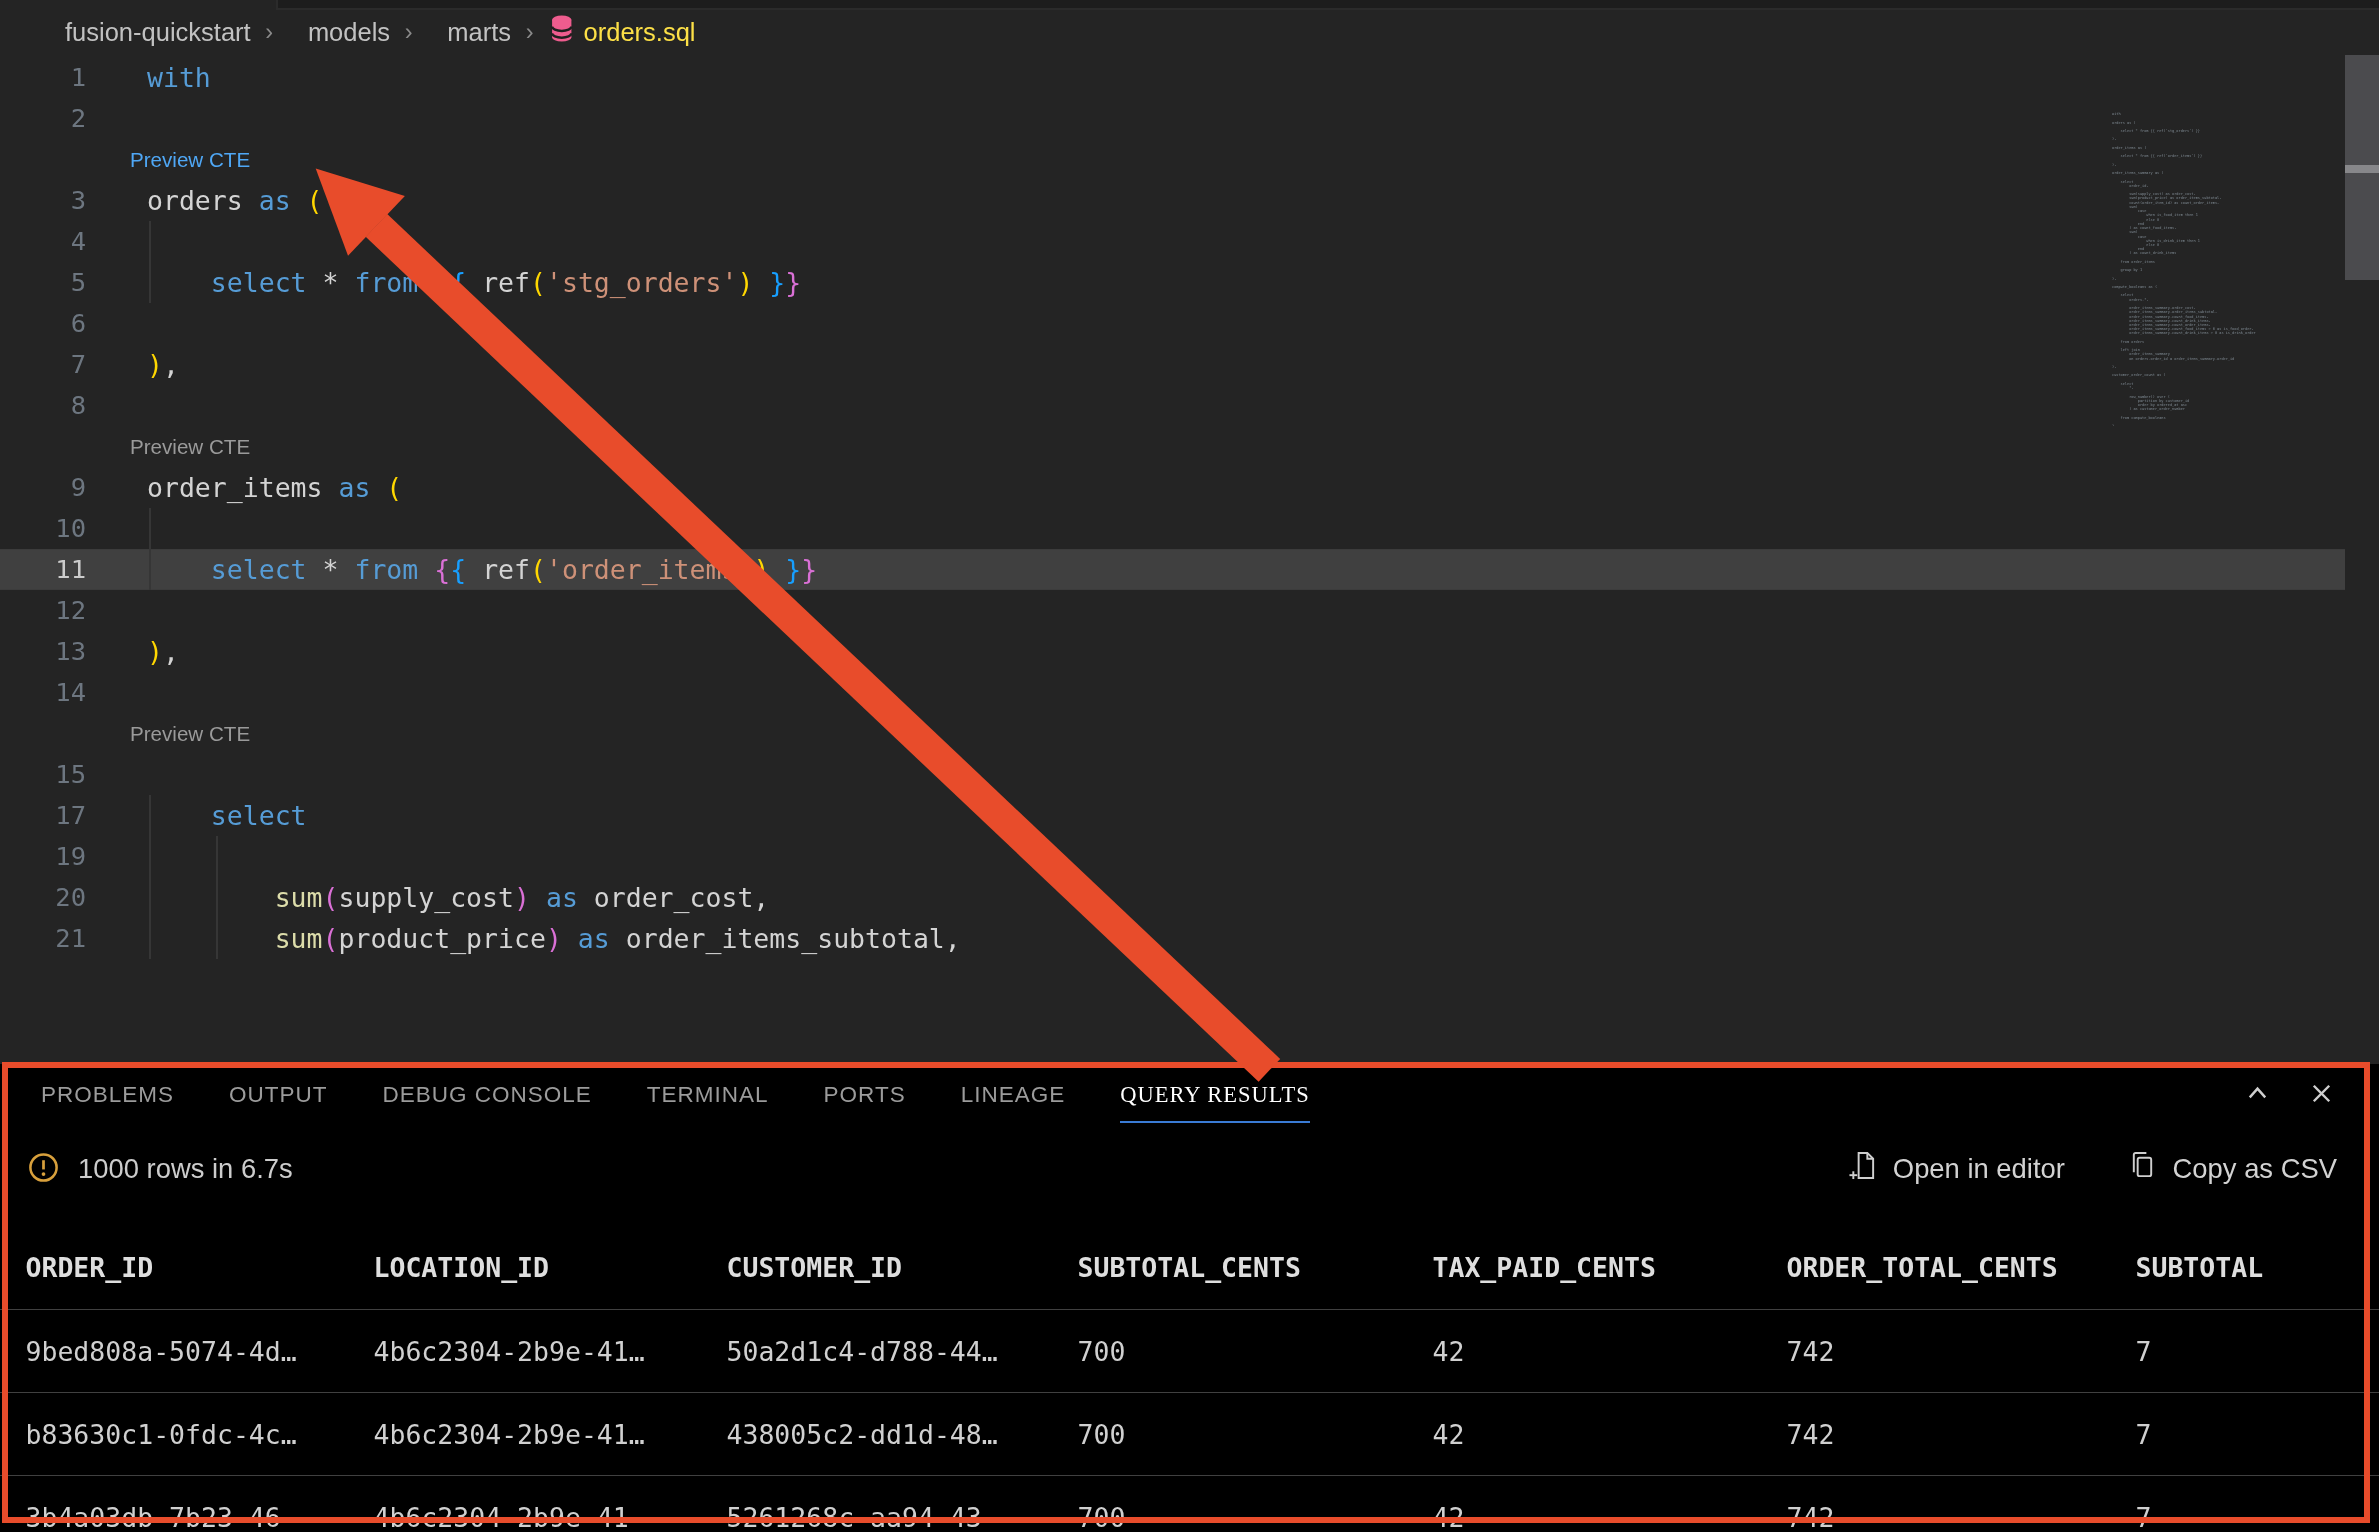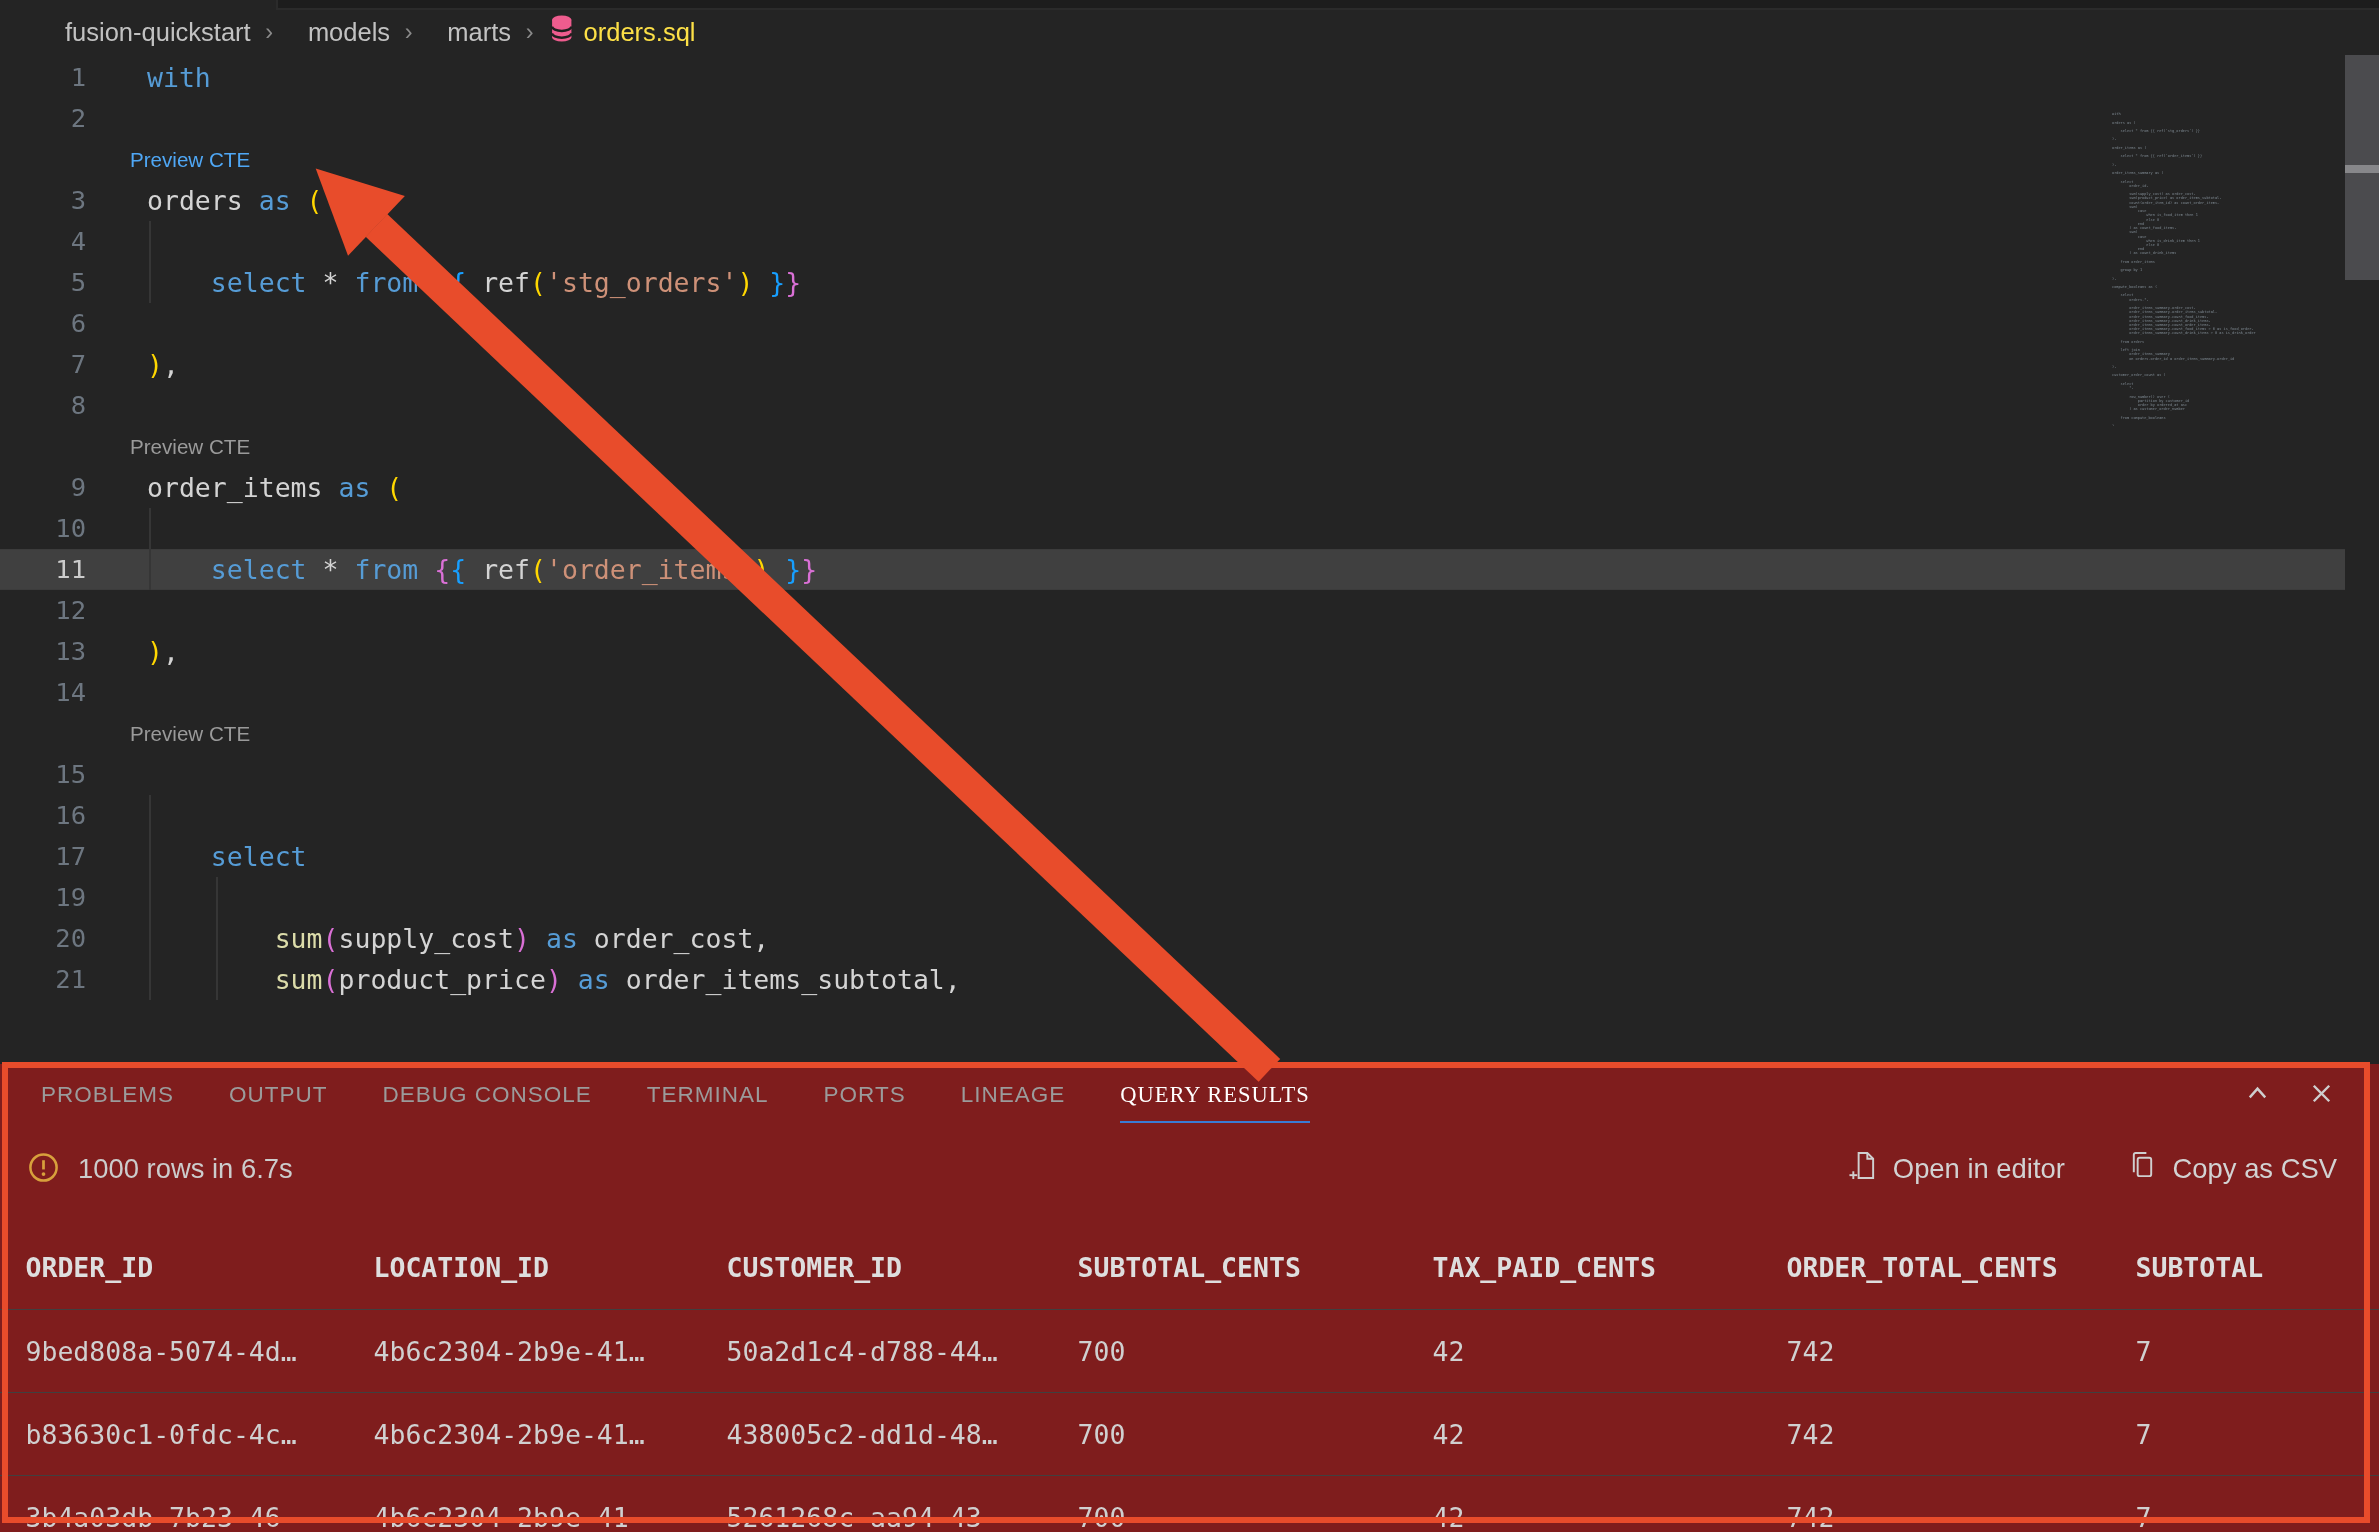--- a/index.html
+++ b/index.html
@@ -39,21 +39,21 @@
   .minimap{position:absolute;left:2112px;top:57px;width:176px;height:314px;overflow:hidden;cursor:pointer;}
   .minimap pre{margin:0;font-family:"DejaVu Sans Mono",monospace;font-size:8.8px;line-height:10.4px;
     color:#7f8a93;transform:scale(0.405);transform-origin:0 0;white-space:pre;}
   .sb-thumb{position:absolute;left:2345px;top:55px;width:35px;height:225px;background:#4b4b4e;}
   .sb-band{position:absolute;left:2345px;top:165px;width:35px;height:7.8px;background:#87878a;}
 
   
   .arrow-svg{position:absolute;left:0;top:0;width:2380px;height:1533px;pointer-events:none;z-index:7;}
 
   
-  .panel{position:absolute;left:0;top:1064px;width:2380px;height:469px;background:#7f1d1d;z-index:3;}
+  .panel{position:absolute;left:0;top:1064px;width:2380px;height:469px;background:#000000;z-index:3;}
   .annotation-rect{position:absolute;left:2px;top:1062px;width:2368px;height:461px;
     border:6.9px solid #e84c2b;box-sizing:border-box;z-index:6;pointer-events:none;}
   .tabs{position:absolute;left:41px;top:17.6px;display:flex;gap:55px;}
   .tab{font-size:22.5px;letter-spacing:1px;color:#9b9b9b;padding-bottom:13.7px;cursor:pointer;}
   .tab.active{color:#ffffff;border-bottom:2.9px solid #3a7bd5;font-family:Liberation Serif, serif;}
   .panel-icons{position:absolute;right:43px;top:13.7px;display:flex;gap:33px;}
   .picon{cursor:pointer;width:31px;height:31px;display:flex;align-items:center;justify-content:center;}
 
   .statusbar{position:absolute;left:0;top:62px;width:2380px;height:86px;display:flex;align-items:center;
     padding:0 43px 0 27.4px;box-sizing:border-box;text-align:center;}
@@ -159,25 +159,20 @@
       </div>
       <div class="row">
         <span class="num">14</span>
         <span class="codeline"></span>
       </div>
       <div class="row">
         <span class="lens">Preview CTE</span>
       </div>
       <div class="row">
         <span class="num">15</span>
-      </div>
-      <div class="row">
-        <div class="guide g0"></div>
-        <span class="num">16</span>
-        <span class="codeline"></span>
       </div>
       <div class="row">
         <div class="guide g0"></div>
         <span class="num">17</span>
         <span class="codeline"><span class="id">    </span><span class="kw">select</span></span>
       </div>
       <div class="row">
         <div class="guide g0"></div>
         <div class="guide g1"></div>
         <span class="num">19</span>

